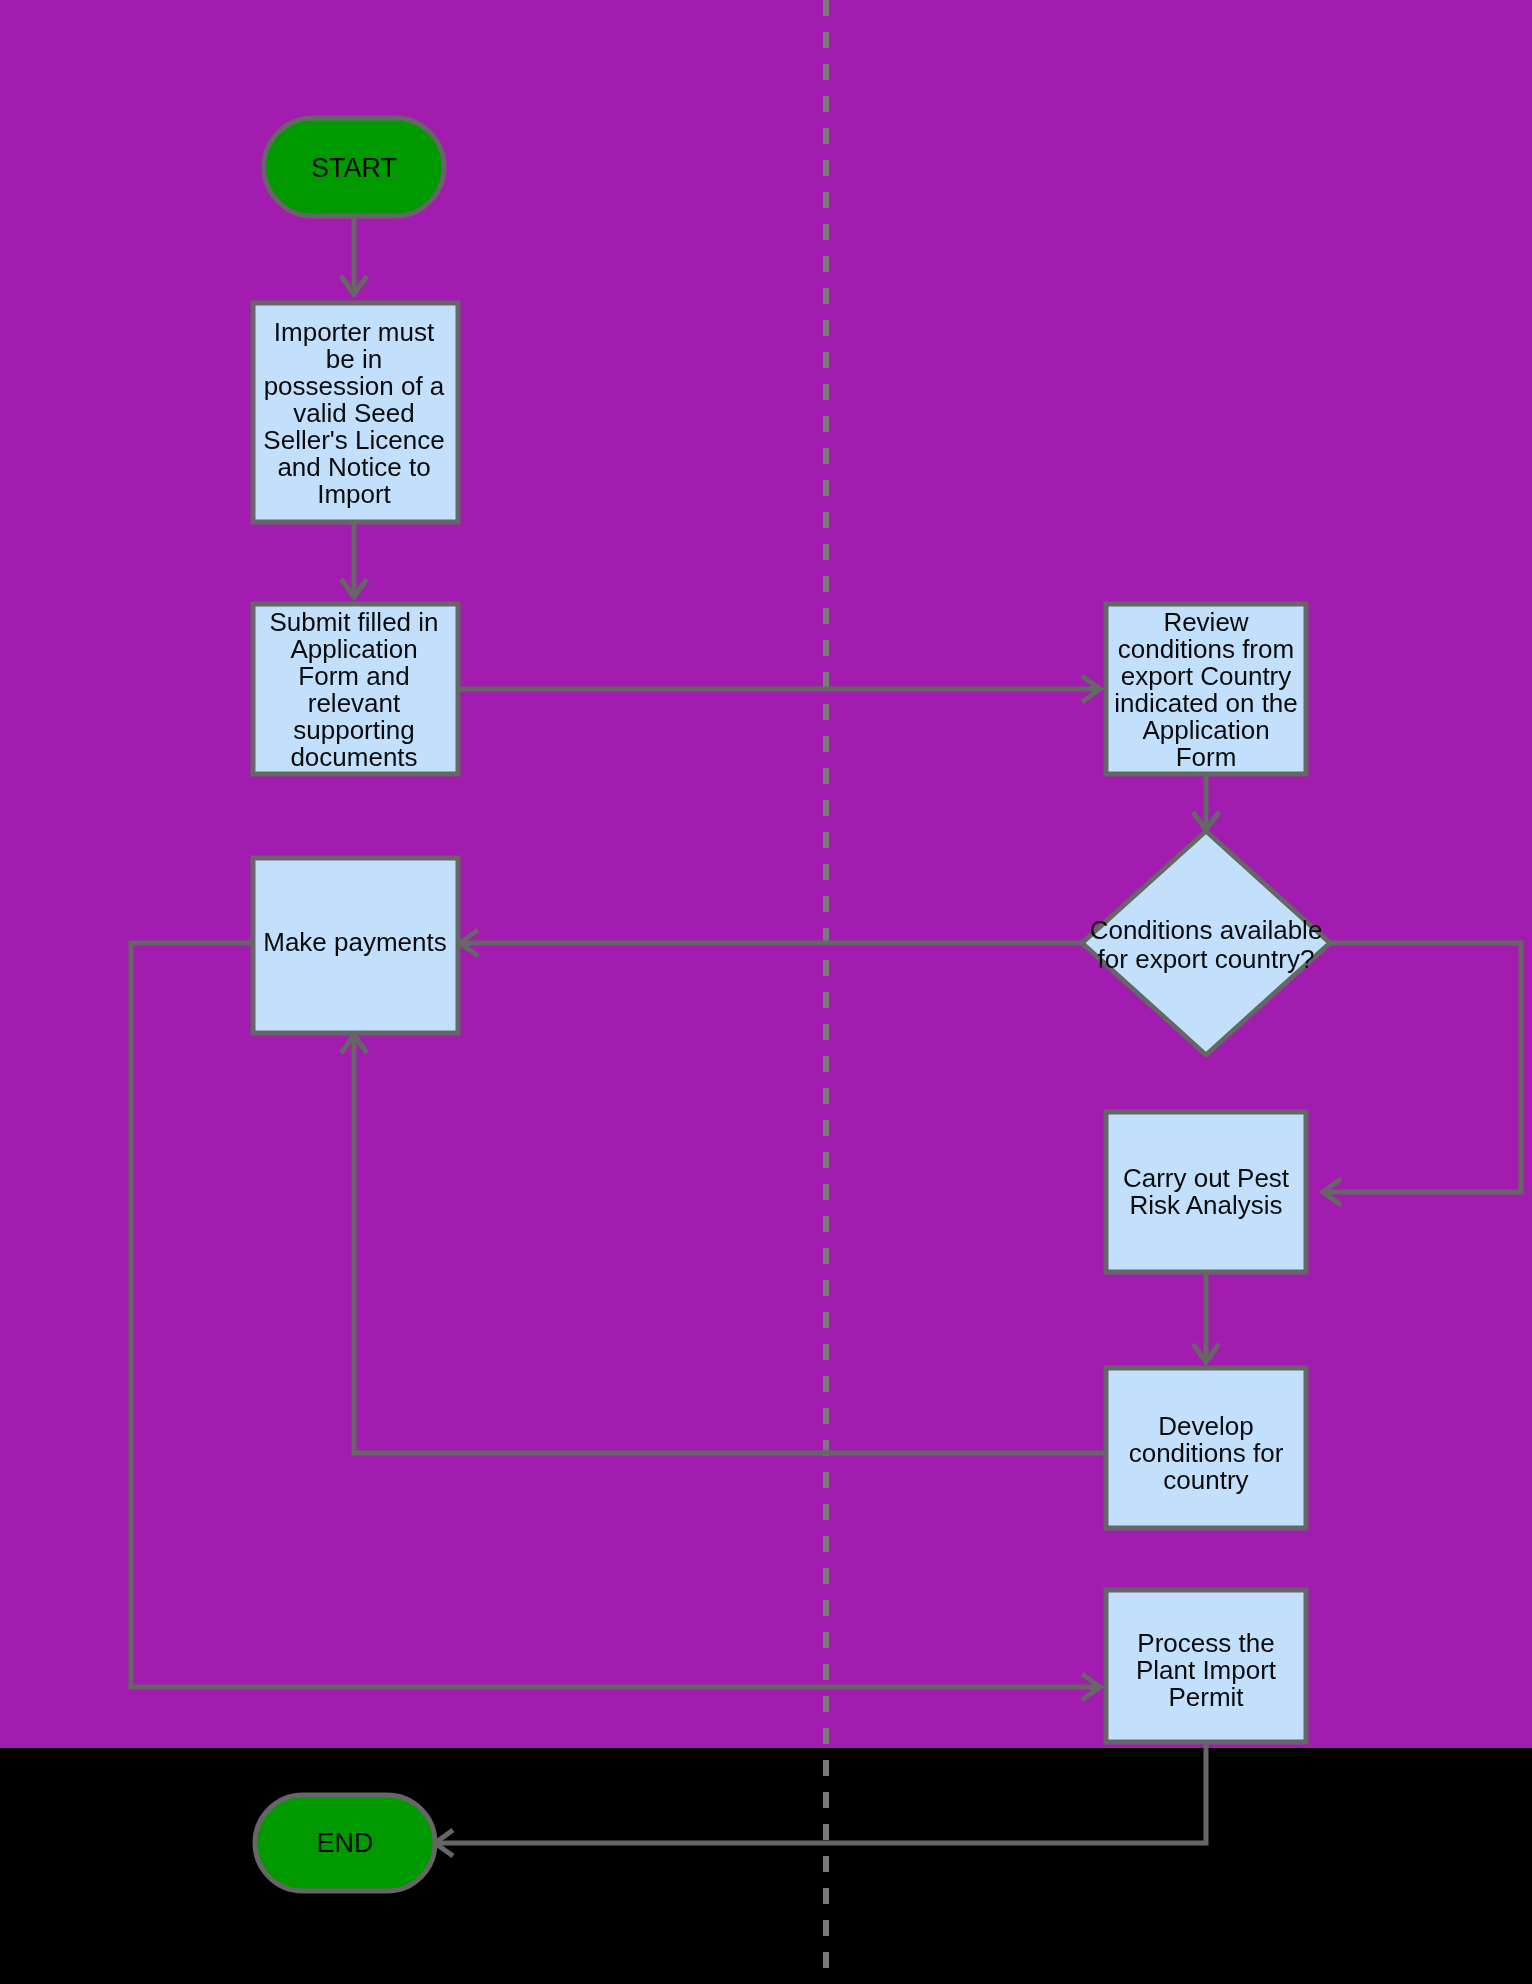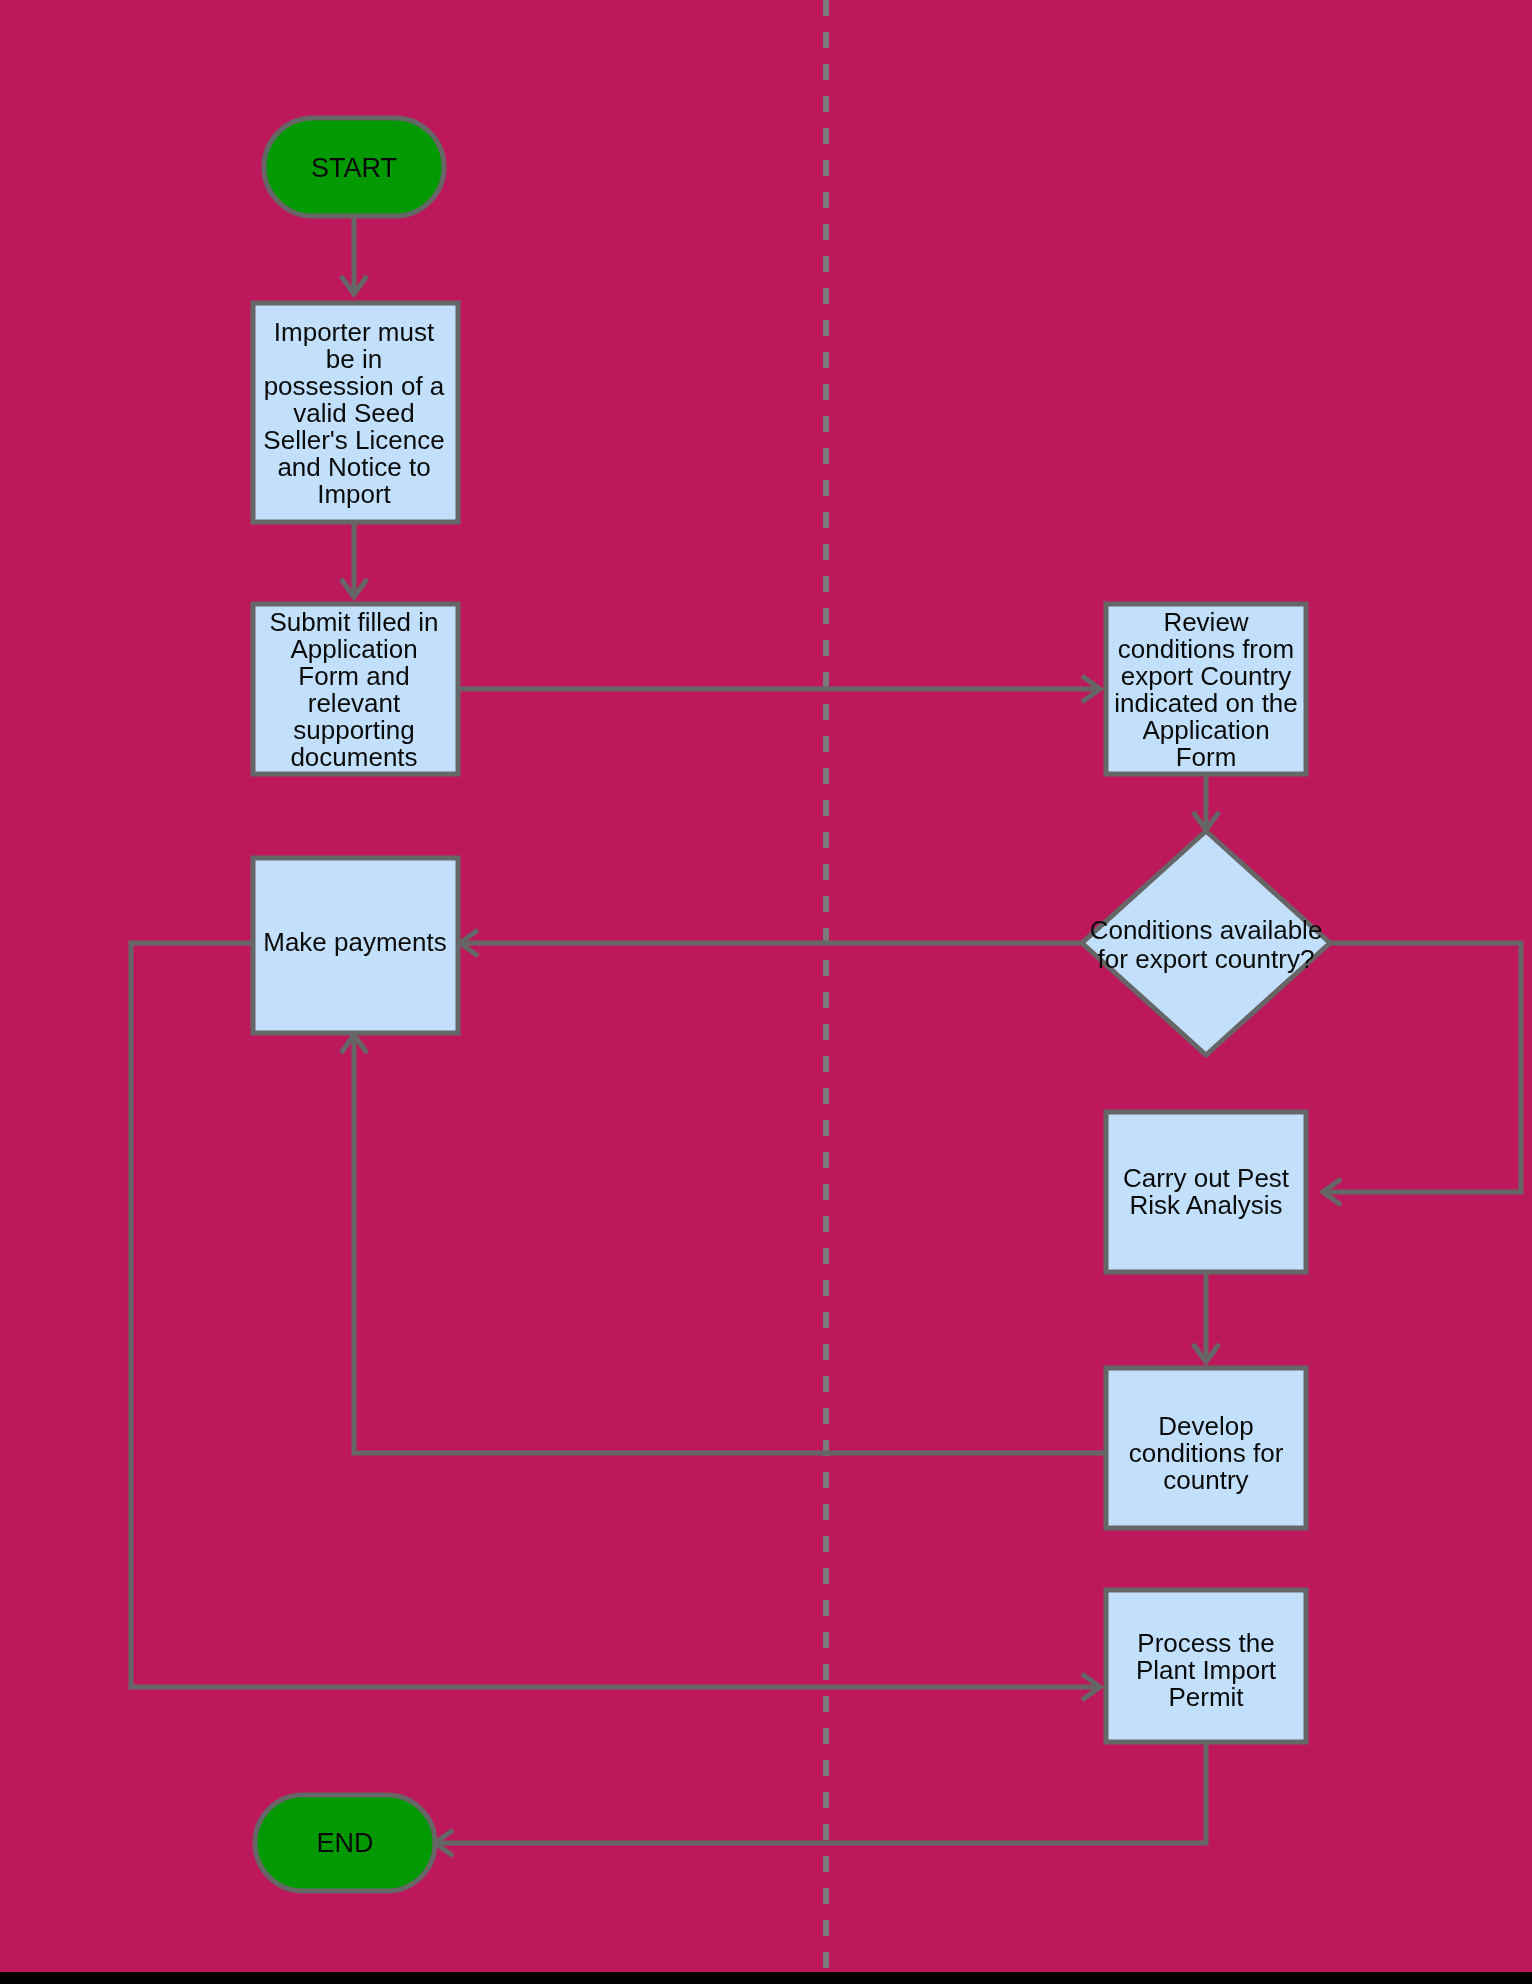--- a/index.html
+++ b/index.html
@@ -10,22 +10,22 @@
   }
   body {
     width: 1532px;
     height: 1984px;
     font-family: "Liberation Sans", sans-serif;
     overflow: hidden;
   }
   #flowchart-root {
     position: relative;
     width: 1532px;
-    height: 1972px;
-    background: #be185d;
+    height: 1748px;
+    background: #a21caf;
   }
   svg#flow-svg {
     display: block;
     width: 1532px;
     height: 1984px;
   }
   .node-shape {
     stroke: #666666;
     stroke-width: 5;
   }

